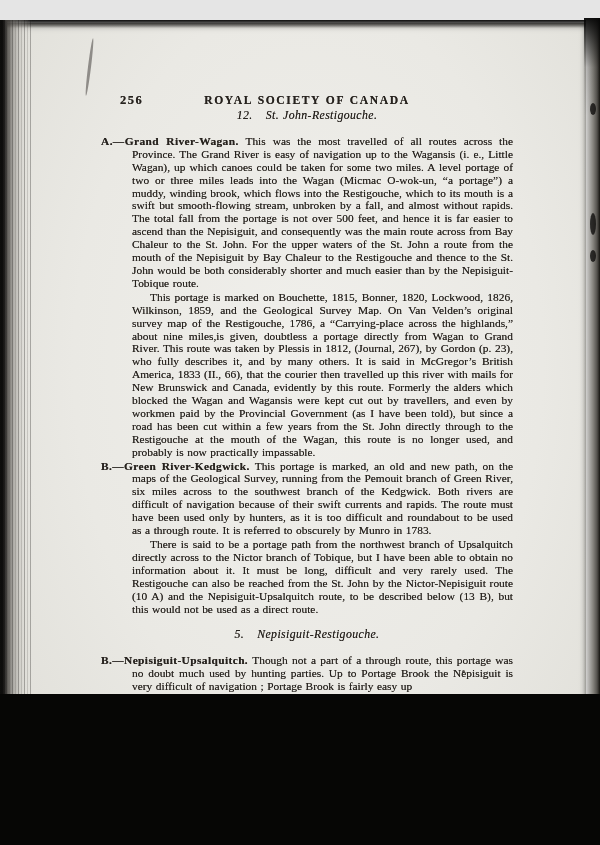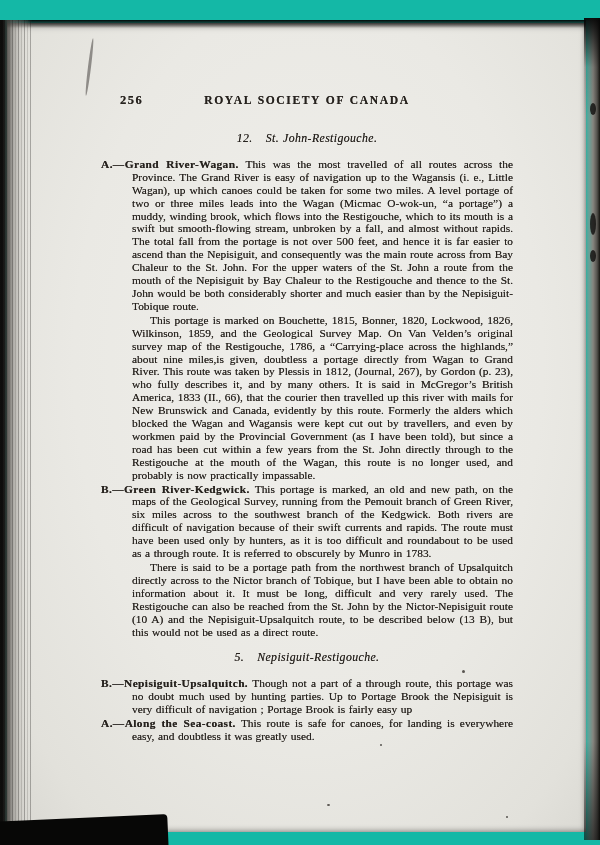--- a/index.html
+++ b/index.html
@@ -3,22 +3,22 @@
 <meta charset="utf-8">
 <style>
   html,body { margin:0; padding:0; }
   body {
     width:600px; height:845px;
     font-family:"Liberation Serif", serif;
     background:#060605;
     overflow:hidden;
   }
   .scan {
-    position:relative; width:600px; height:845px;
-    background:#14b8a6; overflow:hidden;
+    position:relative; width:600px; height:694px;
+    background:#e5e5e5; overflow:hidden;
   }
   
   .paper {
     position:absolute; left:7px; top:23px; width:579px; height:809px;
     background:radial-gradient(ellipse at 52% 42%, #f0efeb 0%, #eae9e4 55%, #e2e1db 85%, #d8d7d1 100%);
     box-shadow: inset 0 5px 7px -3px rgba(0,0,0,0.55),
                 inset -3px 0 6px -2px rgba(0,0,0,0.25),
                 inset 0 -4px 6px -3px rgba(0,0,0,0.35);
   }
   
@@ -73,21 +73,21 @@
   }
   .pagenum {
     position:absolute; left:20px; top:0;
     font-weight:bold; font-size:12.5px; letter-spacing:1.5px;
   }
   .journal {
     font-weight:bold; font-size:11.6px; letter-spacing:1.6px;text-align:center;
   }
   .section-heading {
     text-align:center; font-style:italic; font-size:11.8px;
-    margin-top:23px; margin-bottom:13px;
+    margin-bottom:13px;
     letter-spacing:0.4px;
   }
   .section-heading .sec-num { margin-right:13px; }
   .entry { padding-left:31px; }
   .entry p { margin:1px; text-align:justify; }
   .entry p.first { text-indent:-31px; }
   .entry p.cont  { text-indent:18px; }
   .entry-head { font-weight:bold; letter-spacing:0.4px; }
   .gap-13 { margin-top:13px; }
 </style>

